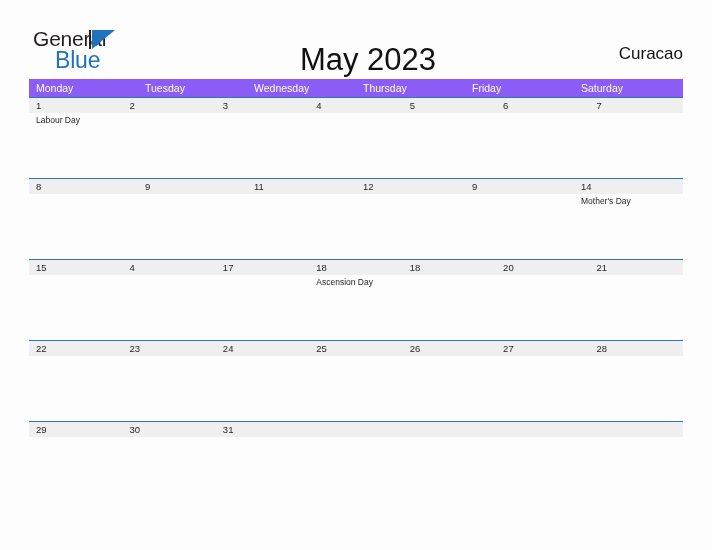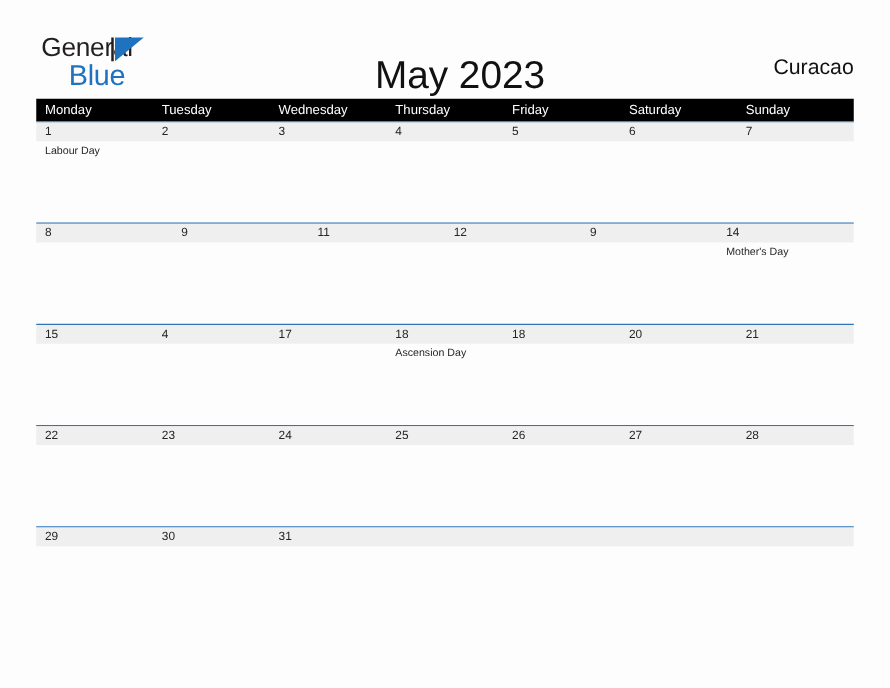--- a/index.html
+++ b/index.html
@@ -105,21 +105,21 @@
     position: absolute;
     left: 29px;
     top: 79px;
     width: 654px;
   }
 
   .weekday-header {
     display: flex;
     width: 654px;
     height: 18px;
-    background: #000000;
+    background: #8b5cf6;
   }
   .weekday-header .wd {
     flex: 1 1 0;
     color: #ffffff;
     font-size: 10.5px;
     line-height: 18px;
     padding-left: 7px;
     box-sizing: border-box;
     font-family: "Liberation Sans", sans-serif;
     white-space: nowrap;
@@ -201,21 +201,20 @@
 
 <div class="calendar">
 
   <div class="weekday-header">
     <div class="wd">Monday</div>
     <div class="wd">Tuesday</div>
     <div class="wd">Wednesday</div>
     <div class="wd">Thursday</div>
     <div class="wd">Friday</div>
     <div class="wd">Saturday</div>
-    <div class="wd">Sunday</div>
   </div>
 
   <div class="week-row">
     <div class="daynum-band"></div>
     <div class="cells">
       <div class="cell">
         <span class="daynum">1</span>
         <span class="event">Labour Day</span>
       </div>
       <div class="cell">

